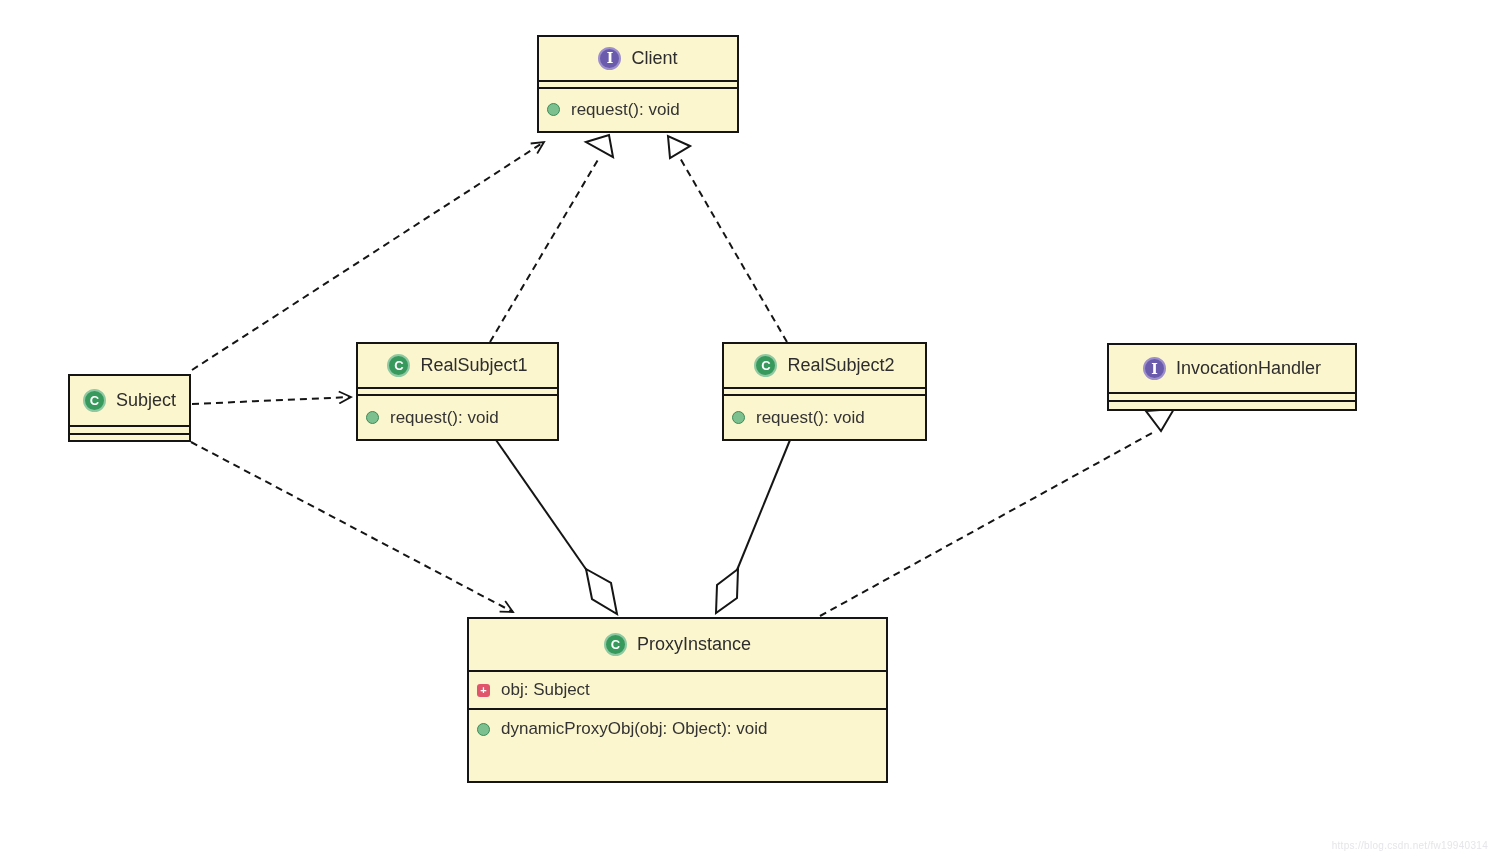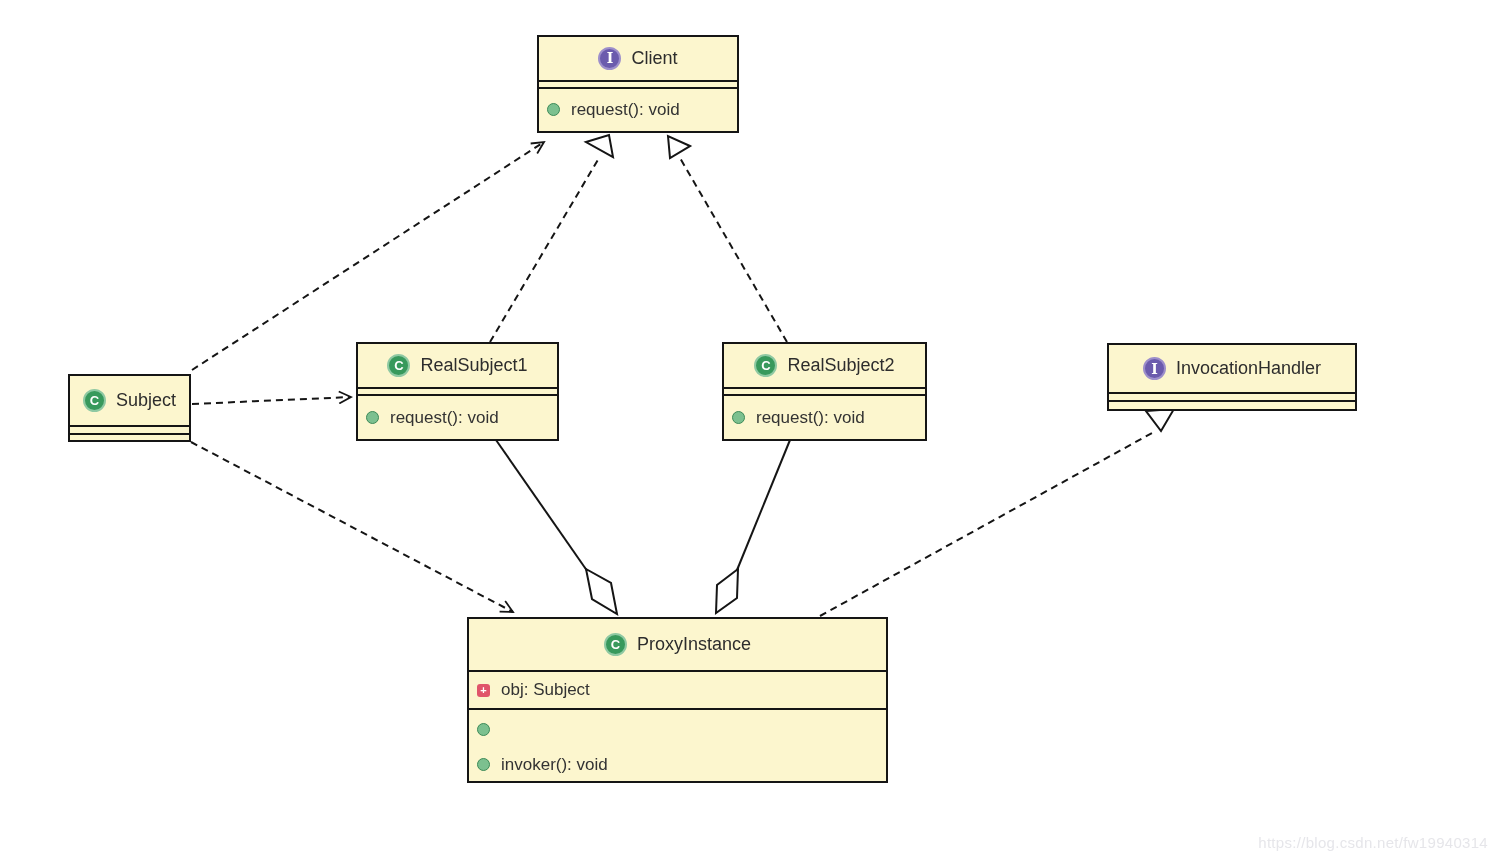--- a/index.html
+++ b/index.html
@@ -42,21 +42,21 @@
   }
   .m-icon.field{
     width:13px; height:13px; border-radius:3px;
     background:#E0556B; color:#ffffff;
     display:flex; align-items:center; justify-content:center;
     font-size:11px; font-weight:bold; line-height:1;
   }
   .m-icon.field i{font-style:normal;}
   #watermark{
     position:absolute; right:10px; bottom:9px; z-index:2;
-    font-size:15px; color:#E6E6EA; letter-spacing:0.3px;
+    font-size:10px; color:#E6E6EA; letter-spacing:0.3px;
   }
 </style>
 </head>
 <body>
 
 <div id="canvas">
 
   <svg id="edges" width="1498" height="860" viewBox="0 0 1498 860">
     <defs>
       <marker id="openArrow" viewBox="0 0 16 14" refX="14" refY="7" markerWidth="16" markerHeight="14" orient="auto" markerUnits="userSpaceOnUse">
@@ -180,21 +180,18 @@
     <div class="sep1"></div>
     <div class="member-row" style="height:36px;">
       <span class="m-icon field">
           <i>+</i>
         </span>
       <span>obj: Subject</span>
     </div>
     <div class="sep1"></div>
     <div class="member-row" style="height:38px;">
       <span class="m-icon method"></span>
-    </div>
-    <div class="member-row title-flex">
-      <span class="m-icon method"></span>
-      <span>invoker(): void</span>
+      <span>dynamicProxyObj(obj: Object): void</span>
     </div>
   </div>
 
   <div id="watermark">https://blog.csdn.net/fw19940314</div>
 </div>
 
 </body></html>

